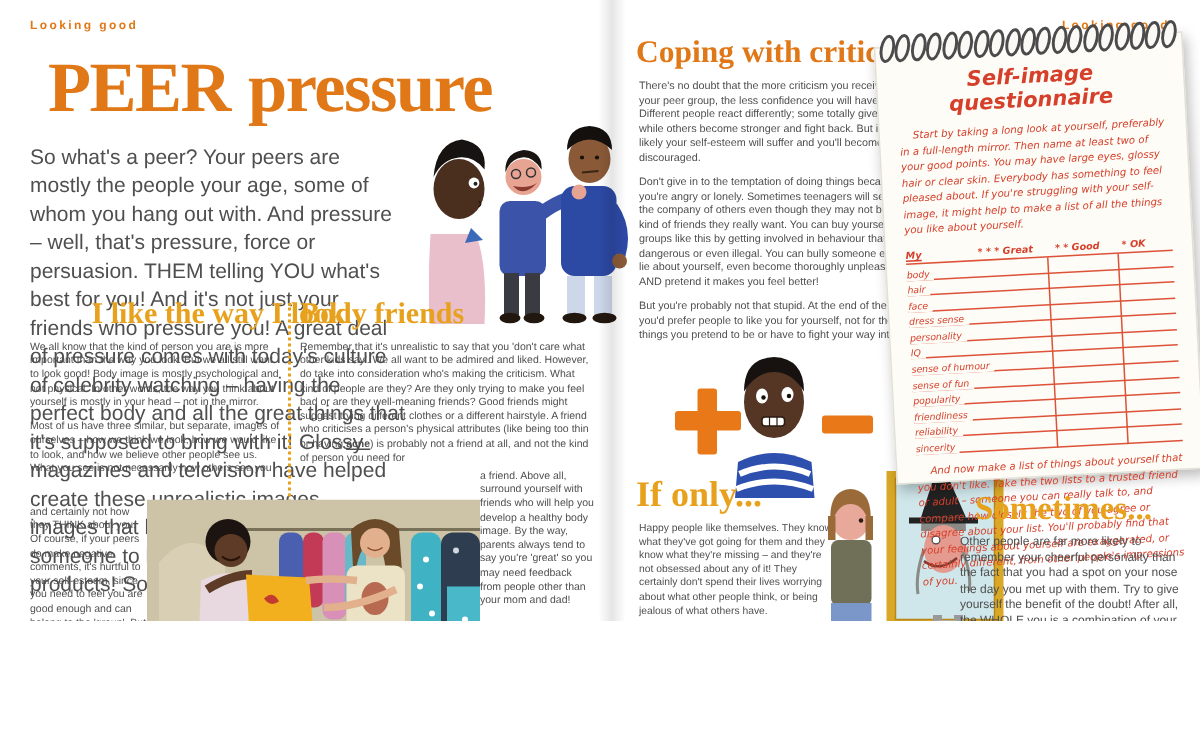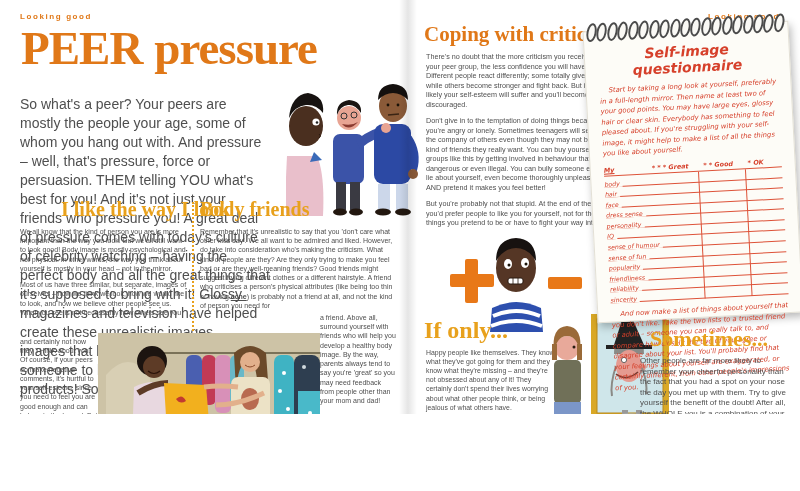--- a/index.html
+++ b/index.html
@@ -1,21 +1,21 @@
 <!DOCTYPE html>
 <html><head>
 <meta charset="utf-8">
 <style>
   html,body{margin:0;padding:0;background:#fff;}
   .spread{position:relative;width:800px;height:414px;background:#ffffff;overflow:hidden;
           font-family:"Liberation Sans", sans-serif;color:#4f4f4f;}
   .abs{position:absolute;}
   .runhead{position:absolute;font-size:8px;font-weight:bold;color:#e07818;letter-spacing:1.6px;}
   .serif{font-family:"Liberation Serif", serif;font-weight:bold;}
-  .main-title{position:absolute;left:16px;top:20px;margin:5px;color:#e07818;font-size:47px;
+  .main-title{position:absolute;left:16px;top:20px;margin:16px;color:#e07818;font-size:47px;
               letter-spacing:-1px;line-height:1;}
   .main-title .t2{margin-left:12px;}
   .sec-h{position:absolute;margin:0;line-height:1;}
   .gold{color:#e8a11c;}
   .orange{color:#e07818;}
   .txt{position:absolute;font-size:7px;line-height:1.32;color:#4f4f4f;}
   .txt p{margin:0 0 7px 0;}
   .intro{font-size:14px;line-height:1.36;}
   .glossary{font-weight:bold;text-decoration:underline;}
   .caption{position:absolute;font-size:6.8px;line-height:1.3;font-weight:bold;color:#3a3a3a;}

